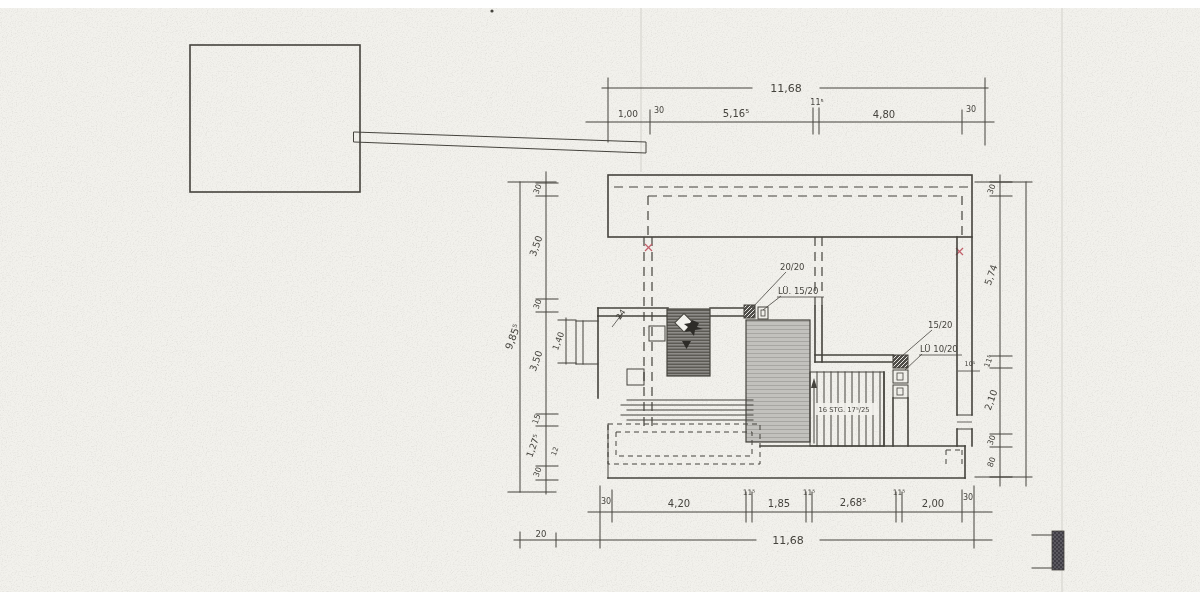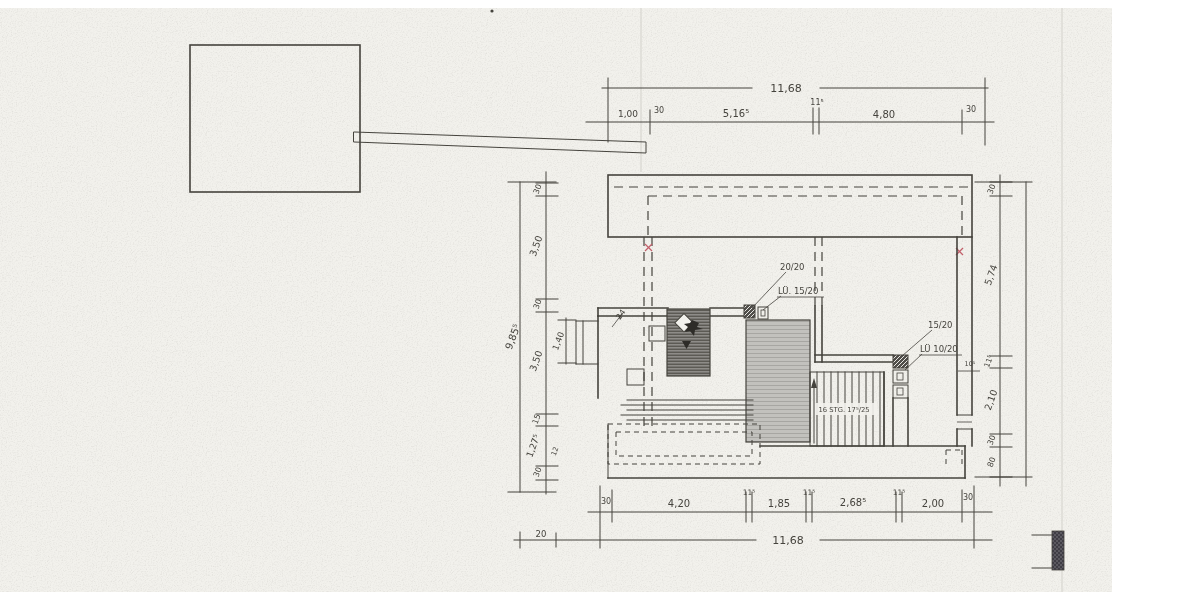--- a/index.html
+++ b/index.html
@@ -1,16 +1,16 @@
 <!DOCTYPE html>
 <html style="--ink: #45433d; --red_mark: #c2606a; --paper: #f2f1ec; --chimney_gray: #8e8c88; --void_gray: #c2c1bd; --hatch_dark: #3f3d45;"><head>
 <meta charset="utf-8">
 <style>
   html,body{margin:0;padding:0;background:#ffffff;}
-  .stage{position:relative;width:1112px;height:600px;background:#22c55e;overflow:hidden;
+  .stage{position:relative;width:1200px;height:600px;background:#22c55e;overflow:hidden;
          font-family:"DejaVu Sans",sans-serif;}
   svg{position:absolute;left:0;top:0;}
   .w  {stroke:var(--ink);stroke-width:1.6;fill:none;stroke-linecap:square;}
   .t  {stroke:var(--ink);stroke-width:1;fill:none;stroke-linecap:square;}
   .tt {stroke:var(--ink);stroke-width:.8;fill:none;}
   .d  {stroke:var(--ink);stroke-width:1.2;fill:none;stroke-dasharray:9 6;}
   .dd {stroke:var(--ink);stroke-width:1;fill:none;stroke-dasharray:5 4;}
   .red{stroke:var(--red_mark);stroke-width:1.3;fill:none;}
   .faint{stroke:#dcdad4;stroke-width:1.4;fill:none;}
   .lbl{font-family:"DejaVu Sans",sans-serif;fill:var(--ink);}

